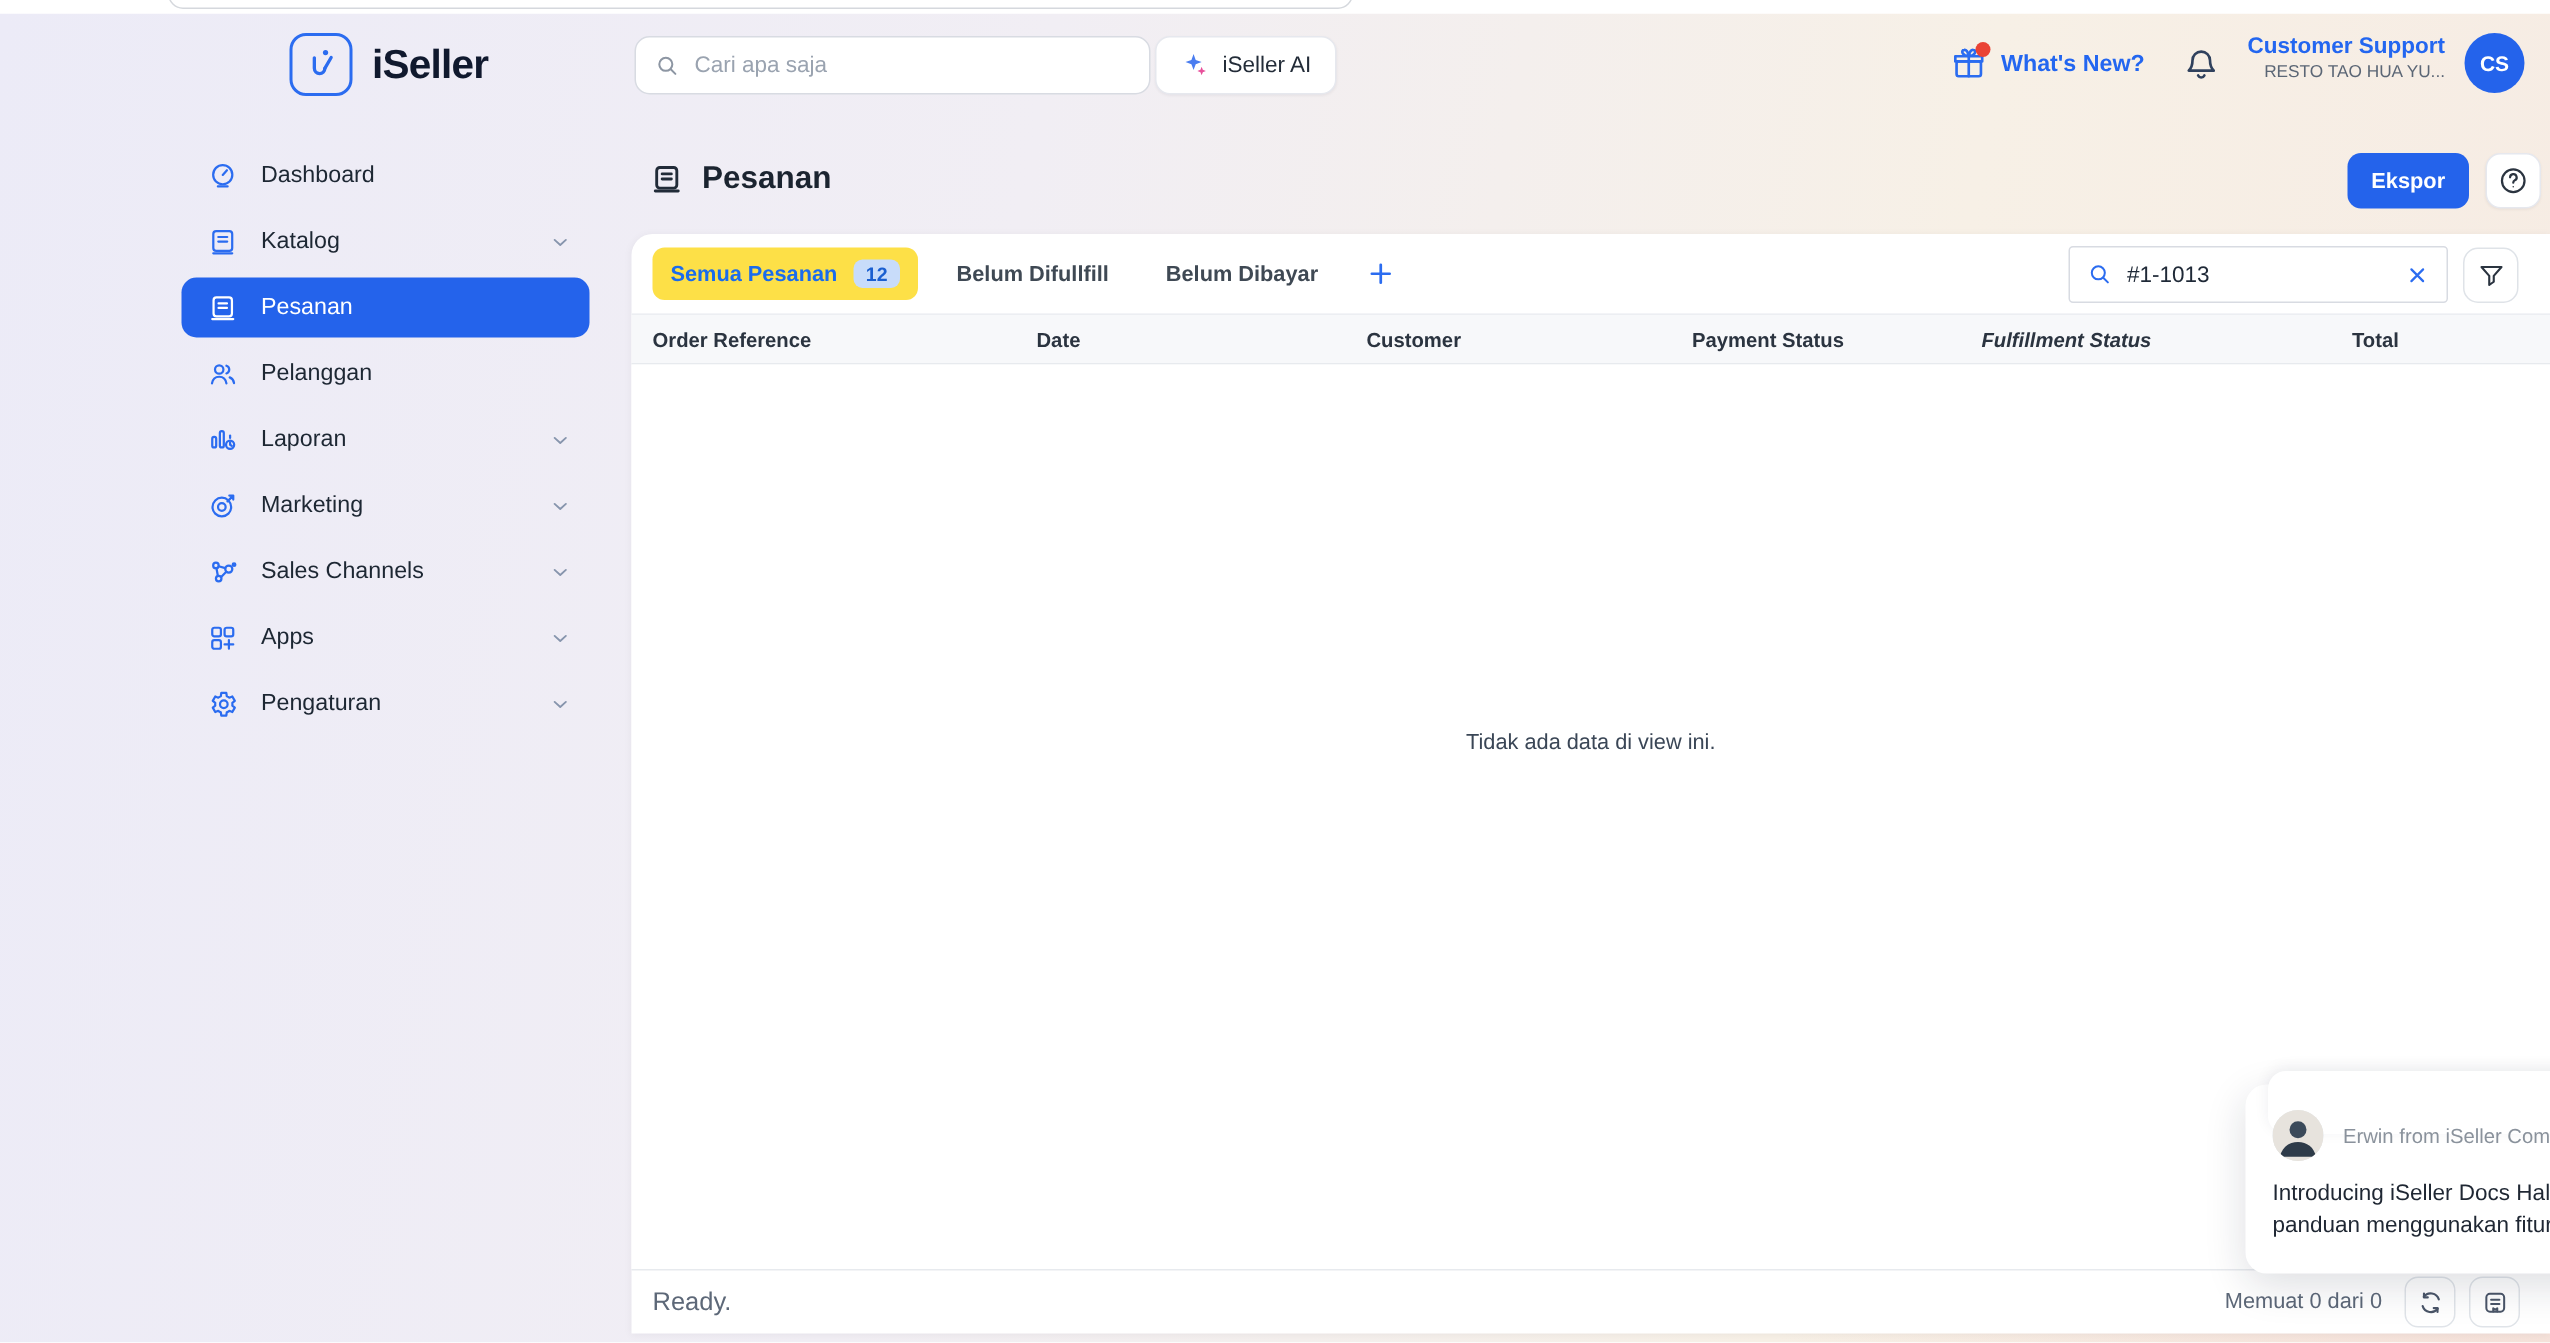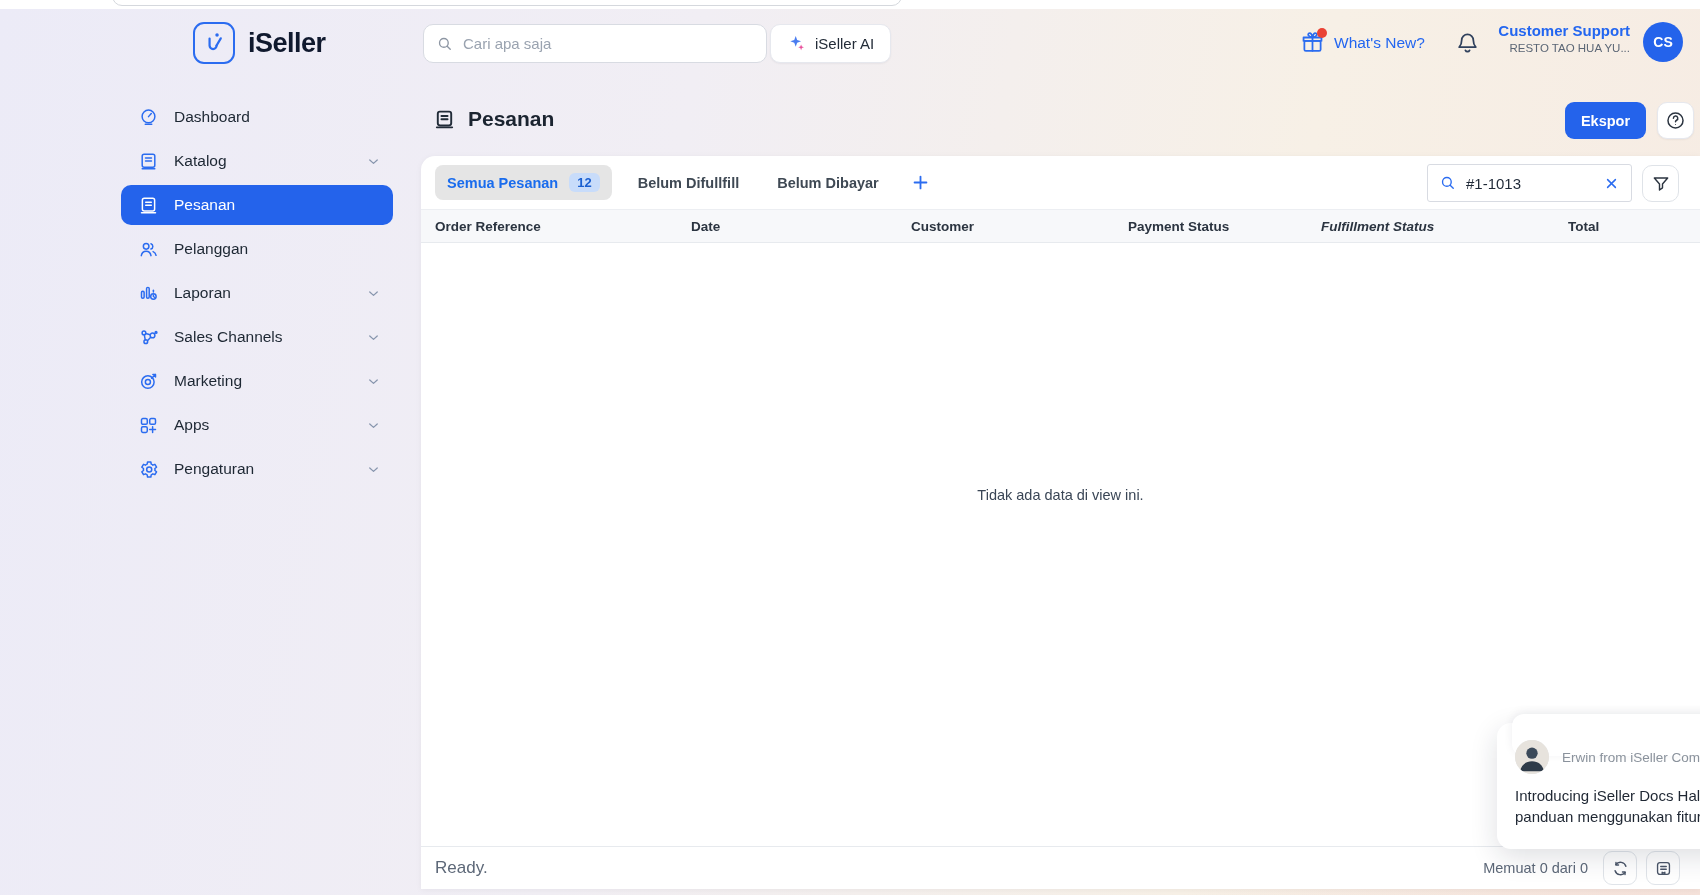--- a/index.html
+++ b/index.html
@@ -29,21 +29,21 @@
   .global-search input { border:none; outline:none; width:100%; font-size:15px; font-family:inherit; color:#1f2937; background:transparent; }
   .global-search input::placeholder { color:#9aa3b0; }
 
   .ai-btn { position:absolute; left:770px; top:15px; height:39px; padding:0 16px; background:#fff; border:1px solid #e6e8ee; border-radius:10px; display:flex; align-items:center; gap:9px; font-size:15px; font-weight:500; color:#232c38; box-shadow:0 1px 2px rgba(16,24,40,.05); cursor:pointer; }
   .ai-btn svg { width:19px; height:19px; }
 
   .whats-new { position:absolute; left:1300px; top:21px; display:flex; align-items:center; gap:9px; cursor:pointer; }
   .gift-wrap { position:relative; width:25px; height:25px; color:#2b6cf0; }
   .gift-wrap svg { width:25px; height:25px; }
   .red-dot { position:absolute; right:-2px; top:-2px; width:10px; height:10px; border-radius:50%; background:#ea4335; }
-  .whats-new-label { font-size:15.5px; font-weight:400; color:#2366f0; }
+  .whats-new-label { font-size:15.5px; font-weight:700; color:#2366f0; }
 
   .bell-btn { position:absolute; left:1455px; top:21px; width:26px; height:26px; color:#30415d; cursor:pointer; }
   .bell-btn svg { width:25px; height:25px; }
 
   .account { position:absolute; right:70px; top:13px; text-align:right; cursor:pointer; }
   .account-title { font-size:15px; font-weight:700; color:#2366f0; }
   .account-sub { font-size:11.5px; color:#5b6675; margin-top:3px; }
   .avatar { position:absolute; left:1643px; top:13px; width:40px; height:40px; border-radius:50%; background:#2463eb; color:#fff; font-size:14px; font-weight:700; display:flex; align-items:center; justify-content:center; cursor:pointer; }
 
   
@@ -64,27 +64,27 @@
   .page-title .t-text { font-size:21px; font-weight:700; color:#1b2430; }
   .export-btn { position:absolute; left:1565px; top:9px; width:81px; height:37px; background:#2463eb; color:#fff; border:none; border-radius:9px; font-size:14.5px; font-weight:600; font-family:inherit; cursor:pointer; }
   .help-btn { position:absolute; left:1657px; top:9px; width:37px; height:37px; background:#fff; border:1px solid #e6e8ee; border-radius:10px; display:flex; align-items:center; justify-content:center; color:#2b3440; cursor:pointer; box-shadow:0 1px 2px rgba(16,24,40,.05); }
   .help-btn svg { width:21px; height:21px; }
 
   
   .panel { position:absolute; left:421px; top:147px; width:1279px; height:733px; background:#fff; border-radius:14px 0 0 0; box-shadow:0 1px 6px rgba(16,24,40,.05); }
   .tabs-row { position:absolute; left:0; top:0; width:100%; height:53px; display:flex; align-items:center; padding-left:14px; }
   .tab { display:flex; align-items:center; font-size:14.5px; color:#3f4954; font-weight:700; cursor:pointer; padding:8px 12px; border-radius:8px; }
   .tab + .tab { margin-left:14px; }
-  .tab.active { background:#e5e5e5; color:#1a6ced; font-weight:600;justify-content:space-between; }
+  .tab.active { background:#fde047; color:#1a6ced; font-weight:600;justify-content:space-between; }
   .tab .badge { margin-left:11px; background:#c8dcfa; color:#1a5fd0; border-radius:6px; padding:2px 8px; font-size:13px; font-weight:600; }
   .tab .badge:empty { display:none; }
   .add-tab { margin-left:16px; width:28px; height:28px; color:#2b6cf0; display:flex; align-items:center; justify-content:center; cursor:pointer; }
   .add-tab svg { width:19px; height:19px; }
 
-  .order-search { position:absolute; right:68px; top:8px; width:205px; height:38px; border:1px solid #d8dbe2; border-radius:3px; background:#fff; display:flex; align-items:center; padding:0 11px; gap:9px; }
+  .order-search { position:absolute; right:68px; top:8px; width:253px; height:38px; border:1px solid #d8dbe2; border-radius:3px; background:#fff; display:flex; align-items:center; padding:0 11px; gap:9px; }
   .order-search .mag { width:18px; height:18px; color:#2b6cf0; flex:0 0 auto; }
   .order-search input { border:none; outline:none; flex:1; font-size:15px; font-family:inherit; color:#1f2937; background:transparent; min-width:0; }
   .order-search .clear-x { width:17px; height:17px; color:#2b6cf0; cursor:pointer; flex:0 0 auto; }
   .filter-btn { position:absolute; right:21px; top:9px; width:37px; height:37px; background:#fff; border:1px solid #dfe3e8; border-radius:10px; display:flex; align-items:center; justify-content:center; color:#2b3440; cursor:pointer; }
   .filter-btn svg { width:20px; height:20px; }
 
   .thead { position:absolute; left:0; top:53px; width:100%; height:34px; background:#f7f8fa; border-top:1px solid #eceef2; border-bottom:1px solid #e7eaee; }
   .thead span { position:absolute; top:0; line-height:33px; font-size:13.5px; font-weight:600; color:#2b3440; white-space:nowrap; }
 
   .panel-body { position:absolute; left:0; top:87px; right:0; bottom:43px; background:#fff; }
@@ -229,41 +229,41 @@
           </svg>
         </span>
       <span class="s-label">Laporan</span>
       <svg class="chev" viewBox="0 0 24 24" fill="none" stroke="currentColor" stroke-width="2" stroke-linecap="round" stroke-linejoin="round">
           <path d="M6 9.5l6 5.5 6-5.5"></path>
         </svg>
     </div>
       <div class="side-item expandable">
       <span class="s-icon">
           <svg viewBox="0 0 24 24" fill="none" stroke="currentColor" stroke-width="1.7" stroke-linecap="round" stroke-linejoin="round">
+            <circle cx="11.3" cy="12.6" r="7.1"></circle>
+            <circle cx="11.3" cy="12.6" r="2.9"></circle>
+            <path d="M15.6 8.3L20 3.9M17 3.9h3v3"></path>
+          </svg>
+        </span>
+      <span class="s-label">Marketing</span>
+      <svg class="chev" viewBox="0 0 24 24" fill="none" stroke="currentColor" stroke-width="2" stroke-linecap="round" stroke-linejoin="round">
+          <path d="M6 9.5l6 5.5 6-5.5"></path>
+        </svg>
+    </div>
+      <div class="side-item expandable">
+      <span class="s-icon">
+          <svg viewBox="0 0 24 24" fill="none" stroke="currentColor" stroke-width="1.7" stroke-linecap="round" stroke-linejoin="round">
             <circle cx="6.8" cy="6.8" r="2.1"></circle>
             <circle cx="16.6" cy="9.6" r="2.7"></circle>
             <circle cx="8.9" cy="16.8" r="2.1"></circle>
             <circle cx="20.6" cy="6.2" r="1"></circle>
             <path d="M8.9 7.4l5 1.5M8.3 14.8L7.2 8.9M10.8 15.6l3.7-3.8"></path>
           </svg>
         </span>
       <span class="s-label">Sales Channels</span>
-      <svg class="chev" viewBox="0 0 24 24" fill="none" stroke="currentColor" stroke-width="2" stroke-linecap="round" stroke-linejoin="round">
-          <path d="M6 9.5l6 5.5 6-5.5"></path>
-        </svg>
-    </div>
-      <div class="side-item expandable">
-      <span class="s-icon">
-          <svg viewBox="0 0 24 24" fill="none" stroke="currentColor" stroke-width="1.7" stroke-linecap="round" stroke-linejoin="round">
-            <circle cx="11.3" cy="12.6" r="7.1"></circle>
-            <circle cx="11.3" cy="12.6" r="2.9"></circle>
-            <path d="M15.6 8.3L20 3.9M17 3.9h3v3"></path>
-          </svg>
-        </span>
-      <span class="s-label">Marketing</span>
       <svg class="chev" viewBox="0 0 24 24" fill="none" stroke="currentColor" stroke-width="2" stroke-linecap="round" stroke-linejoin="round">
           <path d="M6 9.5l6 5.5 6-5.5"></path>
         </svg>
     </div>
       <div class="side-item expandable">
       <span class="s-icon">
           <svg viewBox="0 0 24 24" fill="none" stroke="currentColor" stroke-width="1.7" stroke-linecap="round" stroke-linejoin="round">
             <rect x="4" y="4" width="6.6" height="6.6" rx="1.6"></rect>
             <rect x="13.4" y="4" width="6.6" height="6.6" rx="1.6"></rect>
             <rect x="4" y="13.4" width="6.6" height="6.6" rx="1.6"></rect>

